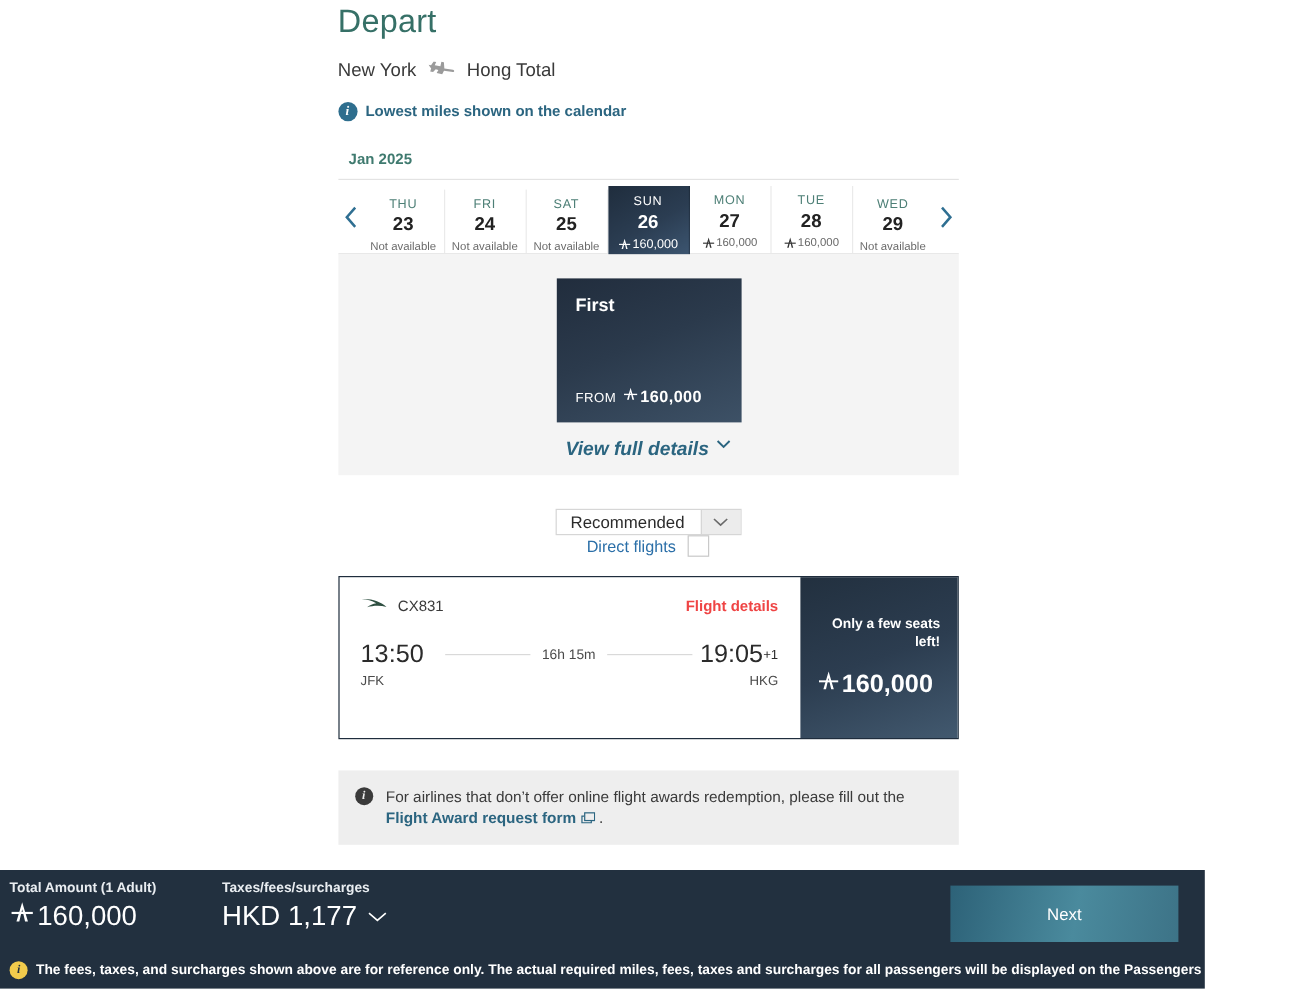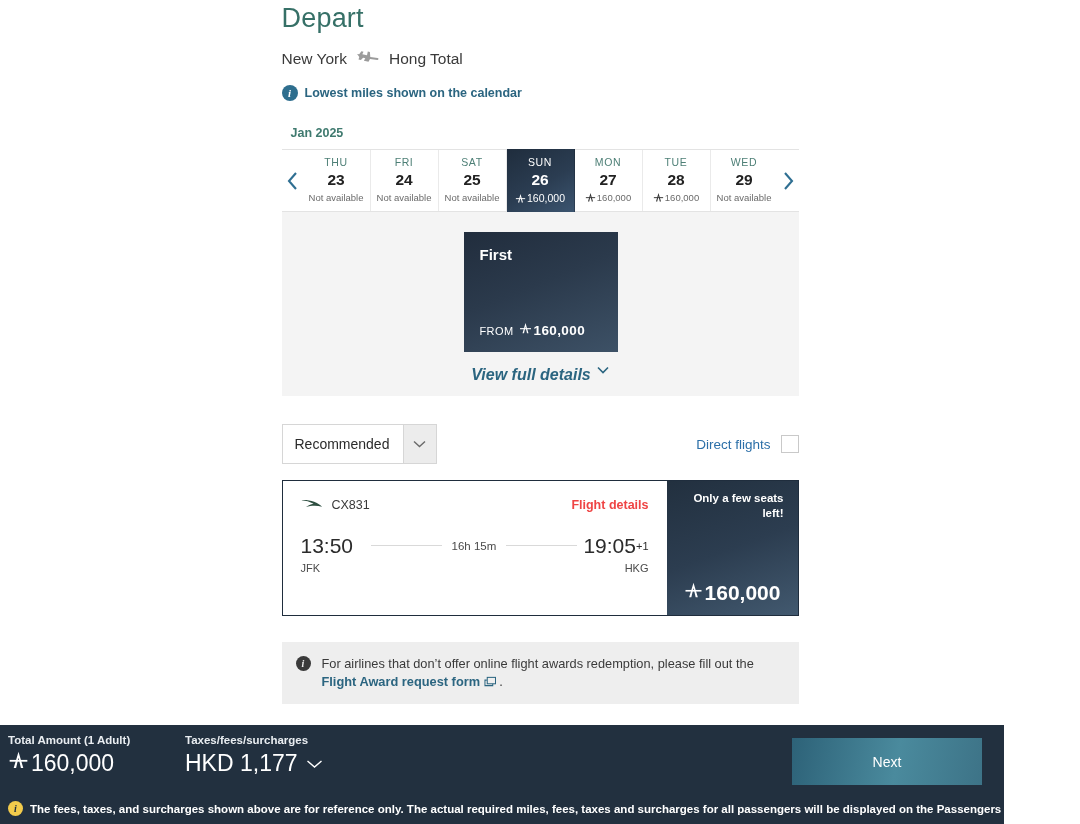--- a/index.html
+++ b/index.html
@@ -41,21 +41,21 @@
     padding-left: 9px; padding-bottom: 9px;
   }
   .cal-strip {
     display: flex; align-items: stretch; border-top: 1px solid #e3e3e3;
     border-bottom: 1px solid #e3e3e3; height: 63px;
   }
   .cal-arrow {
     width: 21px; display: flex; align-items: center; justify-content: center;
     color: #2f6f92; cursor: pointer; flex: none;
   }
-  .cal-days { display: flex; flex: 1; }
+  .cal-days { display: flex; flex: 1; align-items: flex-end; }
   .cal-day {
     flex: 1; text-align: center; padding-top: 6px;
     border-right: 1px solid #eaeaea; cursor: pointer; position: relative;
   }
   .cal-day:last-child { border-right: none; }
   .cal-dow { font-size: 10.5px; color: #4d7f76; letter-spacing: .6px; }
   .cal-num { font-size: 15.5px; font-weight: 700; color: #222; margin-top: 3px; }
   .cal-sub { font-size: 9.5px; color: #6a6a6a; margin-top: 3px; }
   .cal-day.sel {
     background: linear-gradient(150deg,#1f2d3d 0%,#2b3d52 55%,#3c5570 100%);
@@ -84,21 +84,21 @@
   .fare-from b { font-size: 13.5px; font-weight: 700; display: inline-flex; align-items: center; gap: 1px;}
   .view-full {
     position: absolute; left: 0; right: 0; bottom: 12px; text-align: center;
     font-size: 16px; font-weight: 700; color: #2b6580; cursor: pointer;
     display: flex; justify-content: center; gap: 6px; font-style: italic;
   }
 
   
   .filters {
     margin-top: 28px; display: flex; align-items: center;
-    justify-content: space-between; height: 40px;
+    justify-content: space-between; height: 40px; flex-direction: column;
   }
   .select {
     display: flex; align-items: stretch; border: 1px solid #d6d6d6;
     height: 40px; width: 155px; cursor: pointer; background: #fff;
   }
   .select-val {
     flex: 1; display: flex; align-items: center; padding-left: 12px;
     font-size: 14px; color: #2b2b2b;
   }
   .select-caret {
@@ -130,22 +130,22 @@
   .t-code { font-size: 11px; color: #4a4a4a; margin-top: 4px; }
   .t-mid { flex: 1; position: relative; height: 24px; display: flex; align-items: center; justify-content: center; }
   .t-line { position: absolute; left: 6px; right: 6px; top: 11px; height: 1px; background: #d9d9d9; }
   .t-dur {
     position: relative; background: #fff; padding: 0 10px;
     font-size: 11.5px; color: #4a4a4a;
   }
   .flight-right {
     width: 131px; flex: none;
     background: linear-gradient(160deg,#22303f 0%,#2c3d50 50%,#42596f 100%);
-    color: #fff; padding: 10px 14px; display: flex; flex-direction: column;
-    justify-content: space-between; align-items: center; cursor: pointer;
+    color: #fff; padding: 32px 14px; display: flex; flex-direction: column;
+    justify-content: space-between; align-items: flex-start; cursor: pointer;
   }
   .seats-left { font-size: 11.5px; font-weight: 700; text-align: right; line-height: 15px; }
   .price-big { font-size: 21px; font-weight: 700; display: inline-flex; align-items: center; gap: 2px; }
 
   
   .notice {
     margin-top: 26px; background: #eeeeee; padding: 13px 14px;
     display: flex; gap: 11px; align-items: flex-start;
   }
   .notice-dot {

